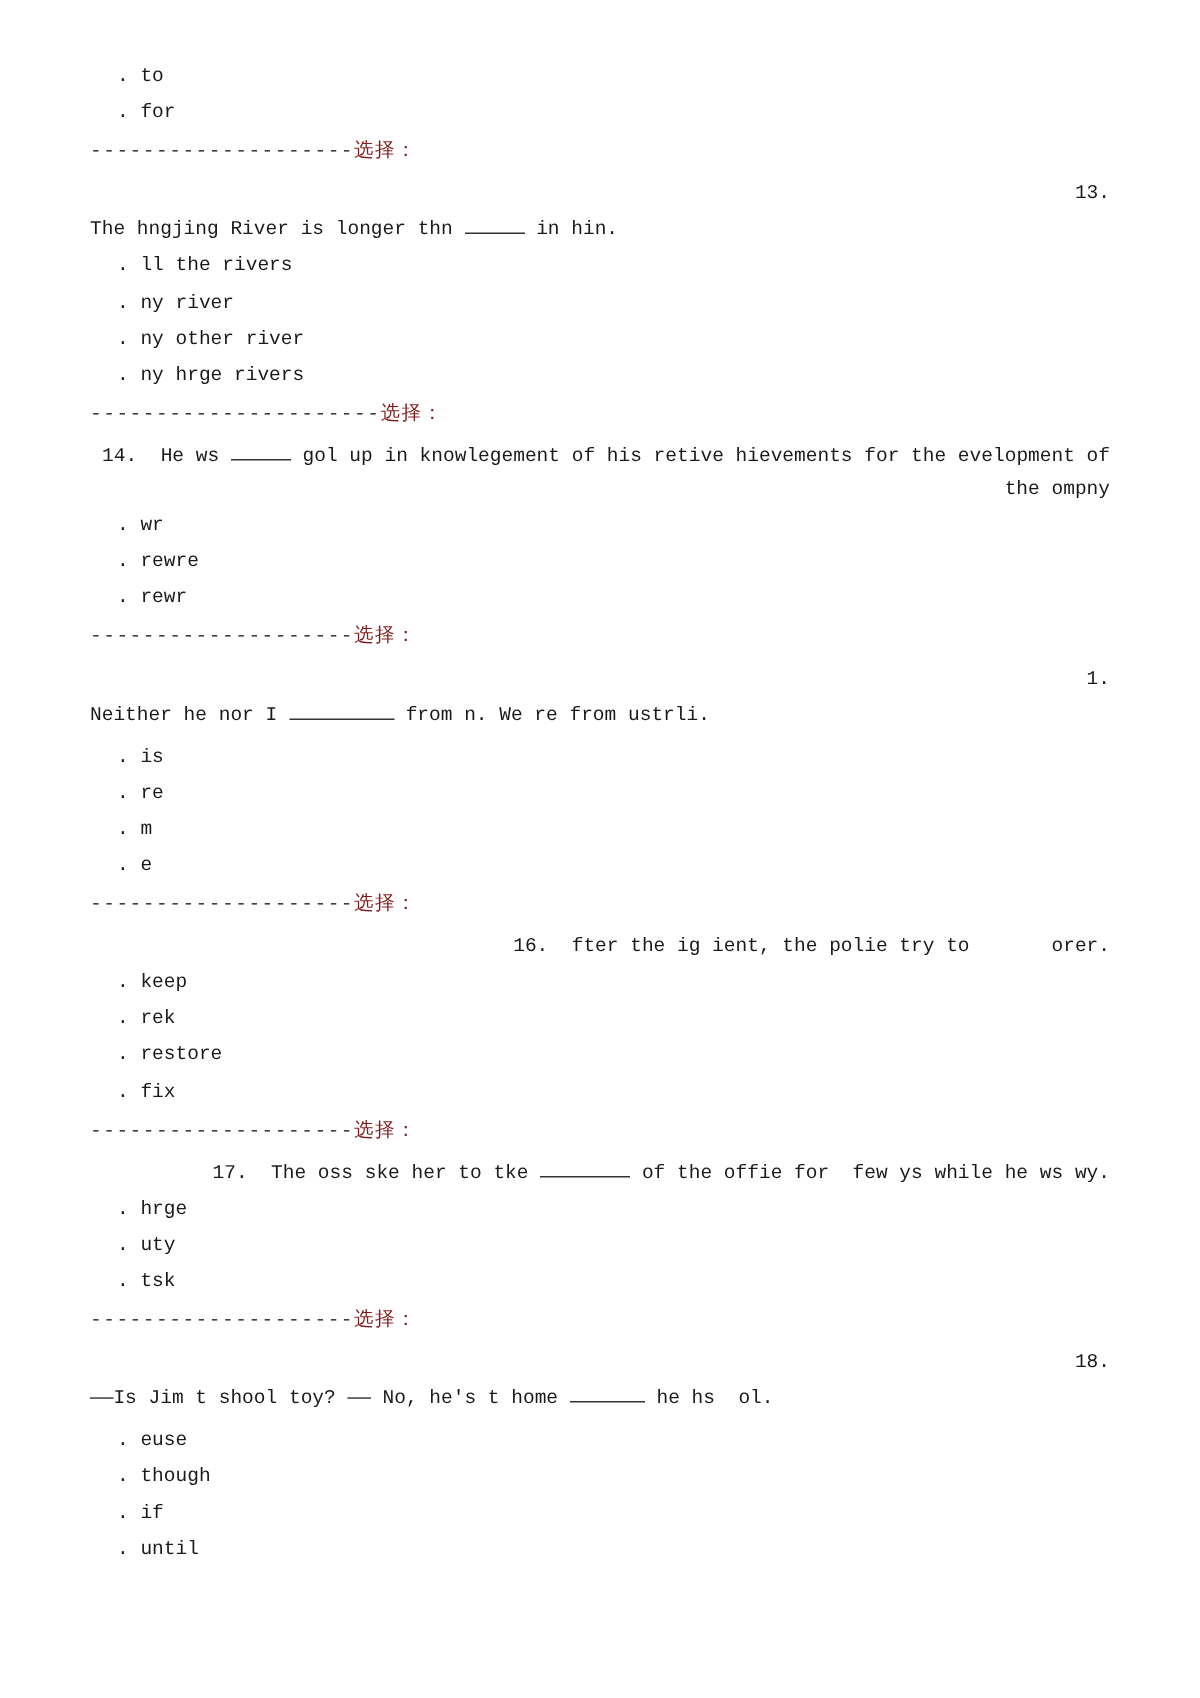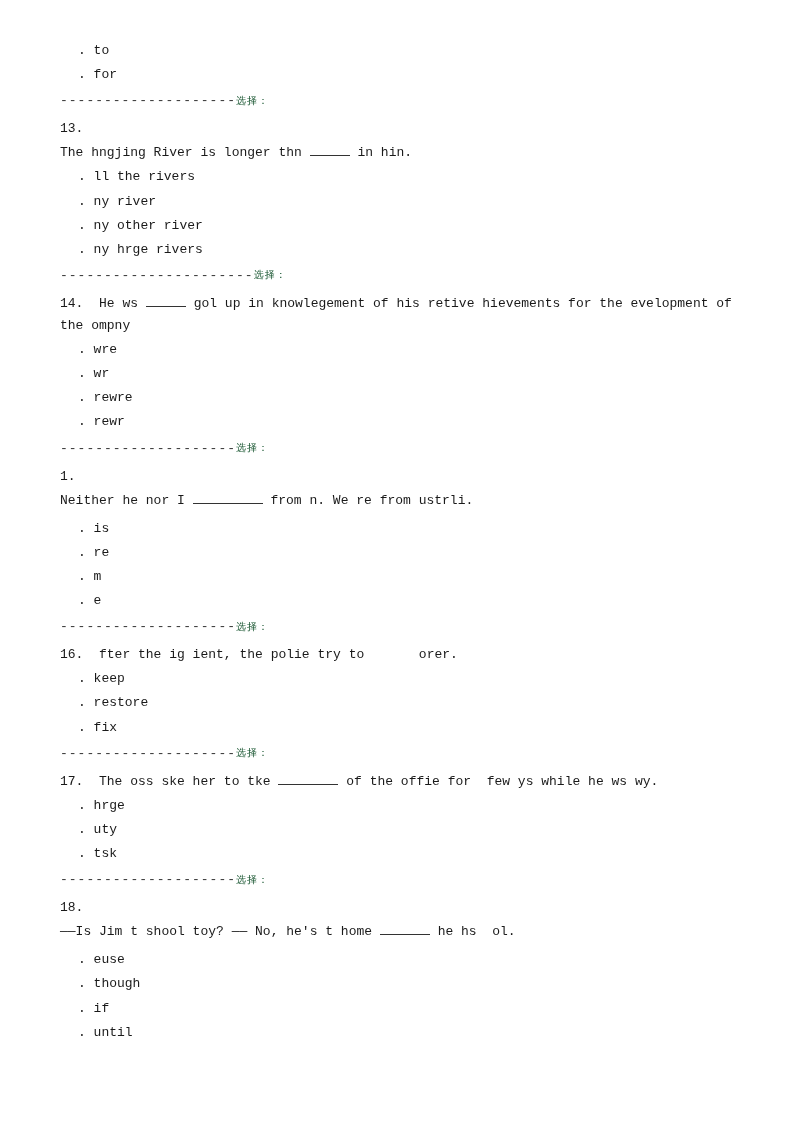--- a/index.html
+++ b/index.html
@@ -22,27 +22,28 @@
       color: #333;
       letter-spacing: 1px;
       margin: 4px 0;
       display: flex;
       align-items: center;
     }
     .divider-line {
       display: inline-block;
     }
     .choice-label {
-      font-size: 10px;
-      color: #14532d;
+      font-size: 13px;
+      color: #7f1d1d;
     }
     .question-num {
       font-weight: normal;
       margin-top: 6px;
       margin-bottom: 2px;
+      text-align: right;
     }
     .option {
       margin-left: 18px;
     }
     .blank {
       display: inline-block;
       min-width: 40px;
       border-bottom: 1px solid #333;
     }
   </style>
@@ -68,21 +69,20 @@
     <div class="line option">. ny other river</div>
     <div class="line option">. ny hrge rivers</div>
   </div>
   <div class="divider">
     <span class="divider-line">----------------------</span>
       <span class="choice-label">选择：</span>
   </div>
 
   <div>
     <div class="question-num line">14.&nbsp; He ws <span class="blank"></span> gol up in knowlegement of his retive hievements for the evelopment of the ompny</div>
-    <div class="line option">. wre</div>
     <div class="line option">. wr</div>
     <div class="line option">. rewre</div>
     <div class="line option">. rewr</div>
   </div>
   <div class="divider">
     <span class="divider-line">--------------------</span>
       <span class="choice-label">选择：</span>
   </div>
 
   <div>
@@ -95,20 +95,21 @@
     <div class="line option">. e</div>
   </div>
   <div class="divider">
     <span class="divider-line">--------------------</span>
       <span class="choice-label">选择：</span>
   </div>
 
   <div>
     <div class="question-num line">16.&nbsp; fter the ig ient, the polie try to &nbsp;&nbsp;&nbsp;&nbsp;&nbsp;&nbsp;orer.</div>
     <div class="line option">. keep</div>
+    <div class="line option">. rek</div>
     <div class="line option">. restore</div>
     <div class="line option">. fix</div>
   </div>
   <div class="divider">
     <span class="divider-line">--------------------</span>
       <span class="choice-label">选择：</span>
   </div>
 
   <div>
     <div class="question-num line">17.&nbsp; The oss ske her to tke <span class="blank" style="min-width:60px"></span> of the offie for &nbsp;few ys while he ws wy.</div>

